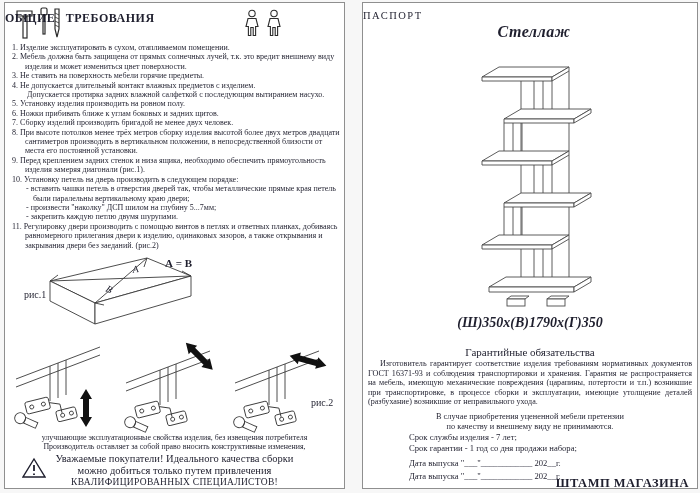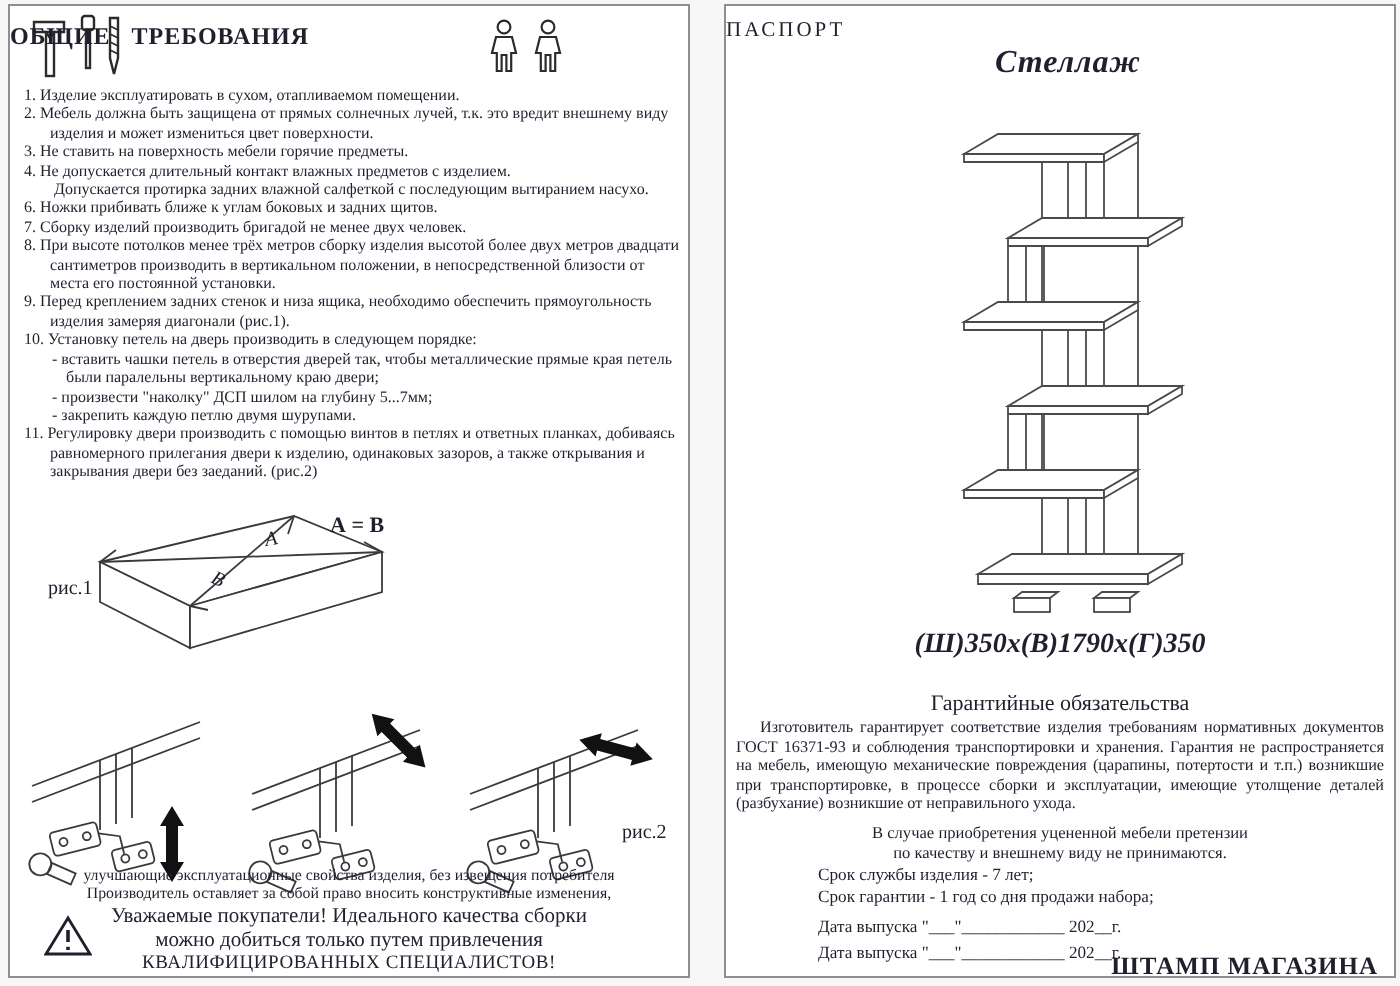--- a/index.html
+++ b/index.html
@@ -27,21 +27,21 @@
   .req.sub{padding-left:21px;text-indent:-7px;}
   .req .num{margin-right:2px;}
 
   
   .fig1{position:absolute;top:248px;left:0;width:100%;height:90px;}
   .fig1-svg{position:absolute;left:42px;top:2px;}
   .fig1-caption{position:absolute;left:19px;top:38px;font-size:10px;}
   .fig1-eq{position:absolute;left:160px;top:6px;font-size:11px;font-weight:bold;}
 
   
-  .fig2{position:absolute;top:352px;left:0;width:100%;height:94px;text-decoration:underline;}
+  .fig2{position:absolute;top:338px;left:0;width:100%;height:94px;text-decoration:underline;}
   .hinge{position:absolute;top:0;}
   .hinge.h1{left:5px;}
   .hinge.h2{left:115px;}
   .hinge.h3{left:224px;}
   .fig2-caption{position:absolute;left:306px;top:56px;font-size:10px;}
 
   .mnote{position:absolute;top:430px;left:0;width:100%;text-align:center;font-size:7.9px;line-height:9px;}
 
   .warning{position:absolute;top:450px;left:0;width:100%;text-align:center;}
   .warning-triangle{position:absolute;left:17px;top:4px;}
@@ -96,20 +96,21 @@
         </g>
       </svg>
     </span>
 
     <div class="req-list">
       <div class="req main"><span class="num">1.</span><span>Изделие эксплуатировать в сухом, отапливаемом помещении.</span></div>
       <div class="req main"><span class="num">2.</span><span>Мебель должна быть защищена от прямых солнечных лучей, т.к. это вредит внешнему виду изделия и может измениться цвет поверхности.</span></div>
       <div class="req main"><span class="num">3.</span><span>Не ставить на поверхность мебели горячие предметы.</span></div>
       <div class="req main"><span class="num">4.</span><span>Не допускается длительный контакт влажных предметов с изделием.</span></div>
       <div class="req cont"><span class="num"></span><span>Допускается протирка задних влажной салфеткой с последующим вытиранием насухо.</span></div>
+      <div class="req main"><span class="num">5.</span><span>Установку изделия производить на ровном полу.</span></div>
       <div class="req main"><span class="num">6.</span><span>Ножки прибивать ближе к углам боковых и задних щитов.</span></div>
       <div class="req main"><span class="num">7.</span><span>Сборку изделий производить бригадой не менее двух человек.</span></div>
       <div class="req main"><span class="num">8.</span><span>При высоте потолков менее трёх метров сборку изделия высотой более двух метров двадцати сантиметров производить в вертикальном положении, в непосредственной близости от места его постоянной установки.</span></div>
       <div class="req main"><span class="num">9.</span><span>Перед креплением задних стенок и низа ящика, необходимо обеспечить прямоугольность изделия замеряя диагонали (рис.1).</span></div>
       <div class="req main"><span class="num">10.</span><span>Установку петель на дверь производить в следующем порядке:</span></div>
       <div class="req sub"><span class="num">-</span><span>вставить чашки петель в отверстия дверей так, чтобы металлические прямые края петель были паралельны вертикальному краю двери;</span></div>
       <div class="req sub"><span class="num">-</span><span>произвести "наколку" ДСП шилом на глубину 5...7мм;</span></div>
       <div class="req sub"><span class="num">-</span><span>закрепить каждую петлю двумя шурупами.</span></div>
       <div class="req main"><span class="num">11.</span><span>Регулировку двери производить с помощью винтов в петлях и ответных планках, добиваясь равномерного прилегания двери к изделию, одинаковых зазоров, а также открывания и закрывания двери без заеданий. (рис.2)</span></div>
     </div>

